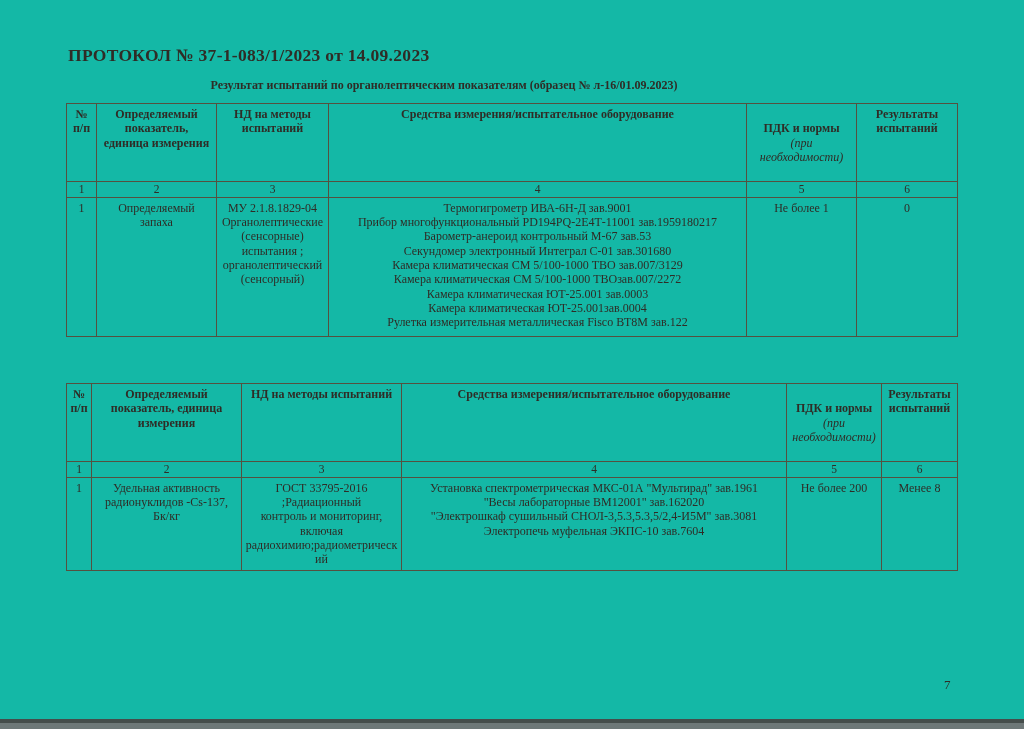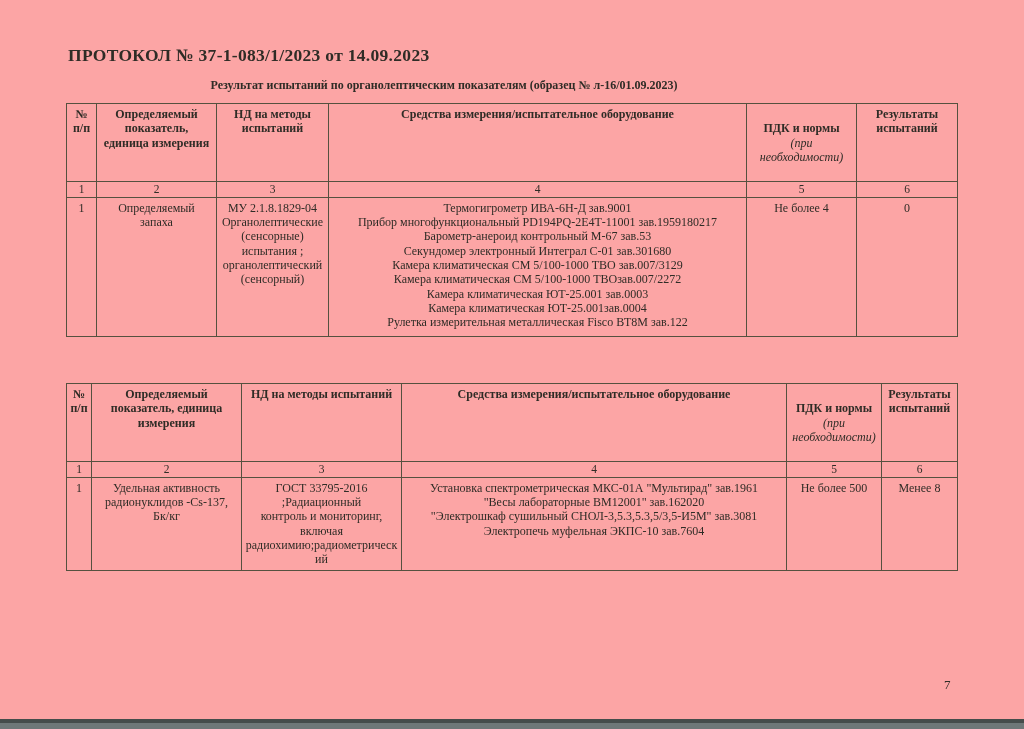--- a/index.html
+++ b/index.html
@@ -1,20 +1,20 @@
 <!DOCTYPE html>
 <html><head>
 <meta charset="utf-8">
 <style>
   html, body { margin: 0; padding: 0; }
   .page {
     position: relative;
     width: 1024px;
     height: 729px;
-    background: #fca5a5;
+    background: #14b8a6;
     font-family: "Liberation Serif", serif;
     color: #2f2c26;
     overflow: hidden;
   }
   .title {
     position: absolute;
     left: 68px;
     top: 45px;
     font-size: 17.5px;
     font-weight: bold;
@@ -153,21 +153,21 @@
 (сенсорный)</td>
         <td>Термогигрометр ИВА-6Н-Д зав.9001
 Прибор многофункциональный PD194PQ-2Е4Т-11001 зав.1959180217
 Барометр-анероид контрольный М-67 зав.53
 Секундомер электронный Интеграл С-01 зав.301680
 Камера климатическая СМ 5/100-1000 ТВО зав.007/3129
 Камера климатическая СМ 5/100-1000 ТВОзав.007/2272
 Камера климатическая ЮТ-25.001 зав.0003
 Камера климатическая ЮТ-25.001зав.0004
 Рулетка измерительная металлическая Fisco ВТ8М зав.122</td>
-        <td>Не более 4</td>
+        <td>Не более 1</td>
         <td>0</td>
       </tr>
     </tbody>
   </table>
 
 
   <table class="doc-table table-2">
     <colgroup>
       <col style="width:25px">
         <col style="width:150px">
@@ -209,23 +209,23 @@
 радионуклидов -Cs-137,
 Бк/кг</td>
         <td>ГОСТ 33795-2016
 ;Радиационный
 контроль и мониторинг,
 включая
 радиохимию;радиометрическ
 ий</td>
         <td>Установка спектрометрическая МКС-01А "Мультирад" зав.1961
 "Весы лабораторные ВМ12001" зав.162020
-"Электрошкаф сушильный СНОЛ-3,5.3,5.3,5/3,5-И5М" зав.3081
+"Электрошкаф сушильный СНОЛ-3,5.3,5.3,5/2,4-И5М" зав.3081
 Электропечь муфельная ЭКПС-10 зав.7604</td>
-        <td>Не более 500</td>
+        <td>Не более 200</td>
         <td>Менее 8</td>
       </tr>
     </tbody>
   </table>
 
   <div class="page-number">7</div>
 
   <div class="scan-edge"></div>
 
 </div>

